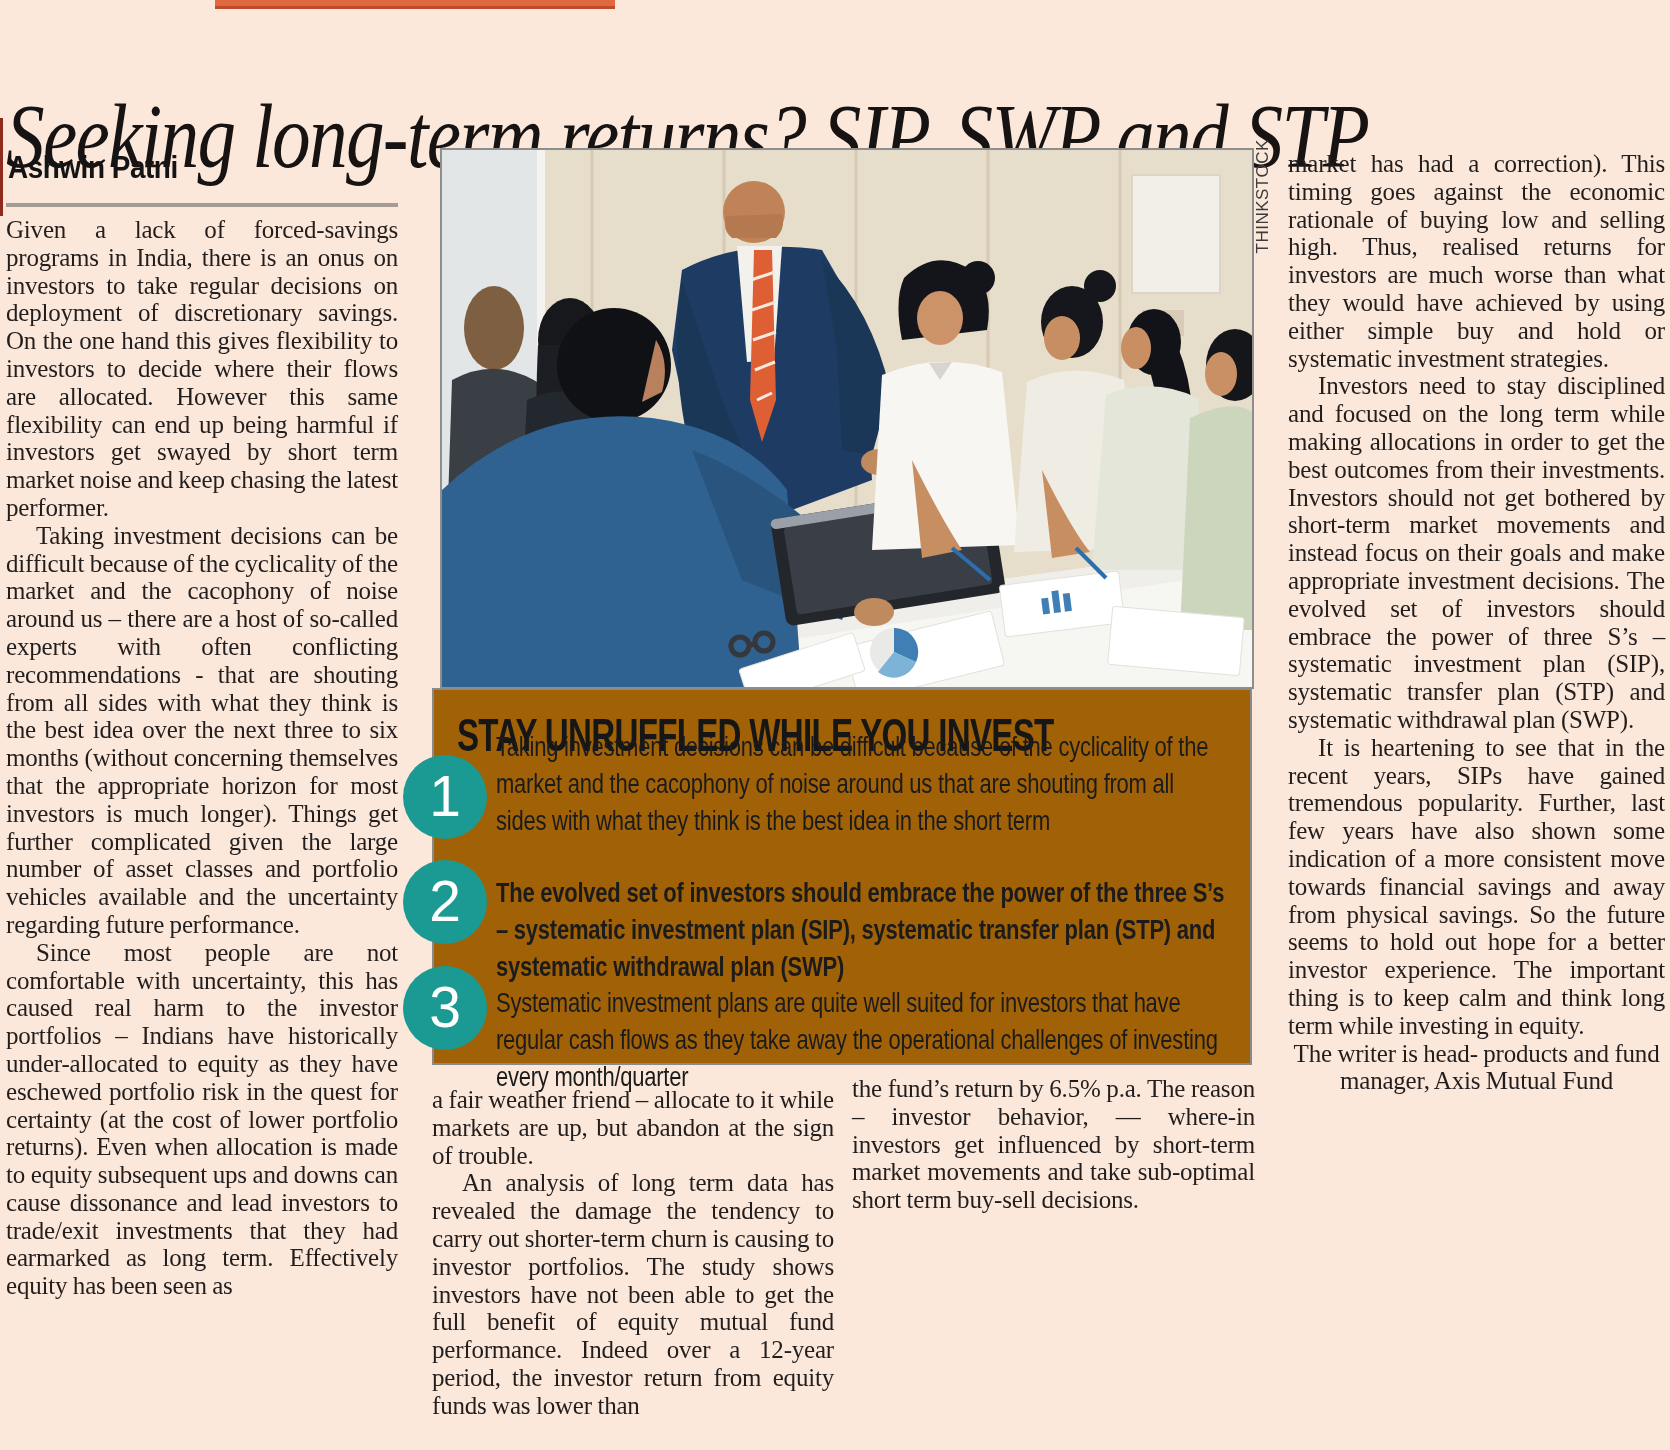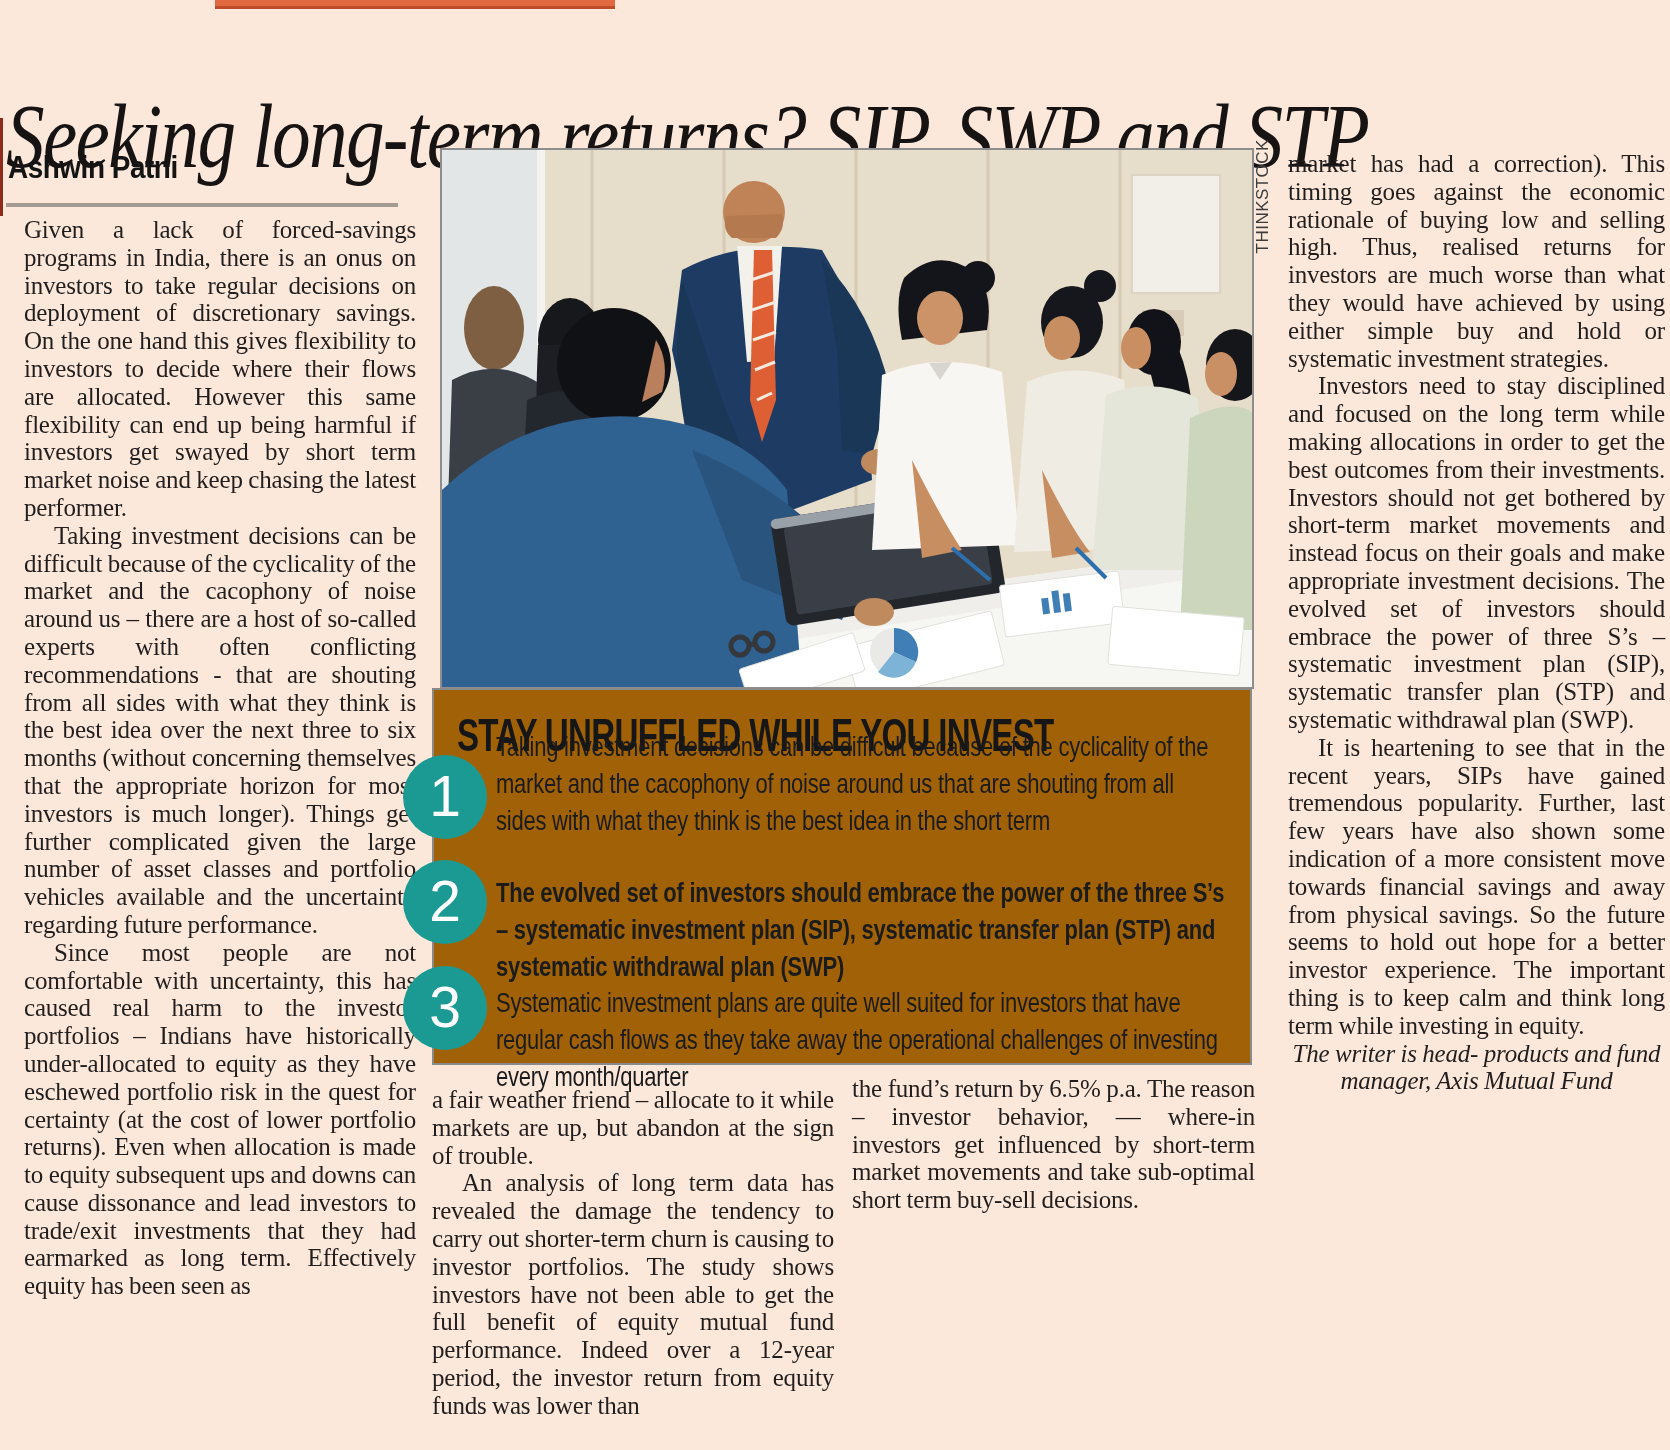--- a/index.html
+++ b/index.html
@@ -32,25 +32,25 @@
     font-family:"Liberation Sans", sans-serif;font-weight:bold;
     font-size:31px;letter-spacing:-0.5px;
     transform:scaleX(0.9);transform-origin:left top;color:#141414;
   }
   .byline-rule{left:6px;top:203px;width:392px;height:4px;background:#a39b94;}
 
   
   .bodycol{font-size:25px;line-height:27.8px;text-align:justify;letter-spacing:-0.2px;word-spacing:-0.5px;}
   .bodycol p{margin:0;}
   .bodycol p.indent{text-indent:30px;}
-  .col1{left:24px;top:216px;width:392px;}
+  .col1{left:6px;top:216px;width:392px;}
   .col2{left:432px;top:1086px;width:402px;}
   .col3{left:852px;top:1075px;width:403px;}
   .col4{left:1288px;top:150px;width:377px;}
-  .writer-credit{font-style:italic;text-align:center;}
+  .writer-credit{text-align:center;}
 
   
   .photo{
     left:440px;top:148px;width:810px;height:537px;
     border:2px solid #8e8e8e;background:#e7ddcd;overflow:hidden;
   }
   .photo svg{display:block;}
   .photo-credit{
     left:1206px;top:190px;width:110px;height:17px;
     transform:rotate(-90deg);transform-origin:center center;

